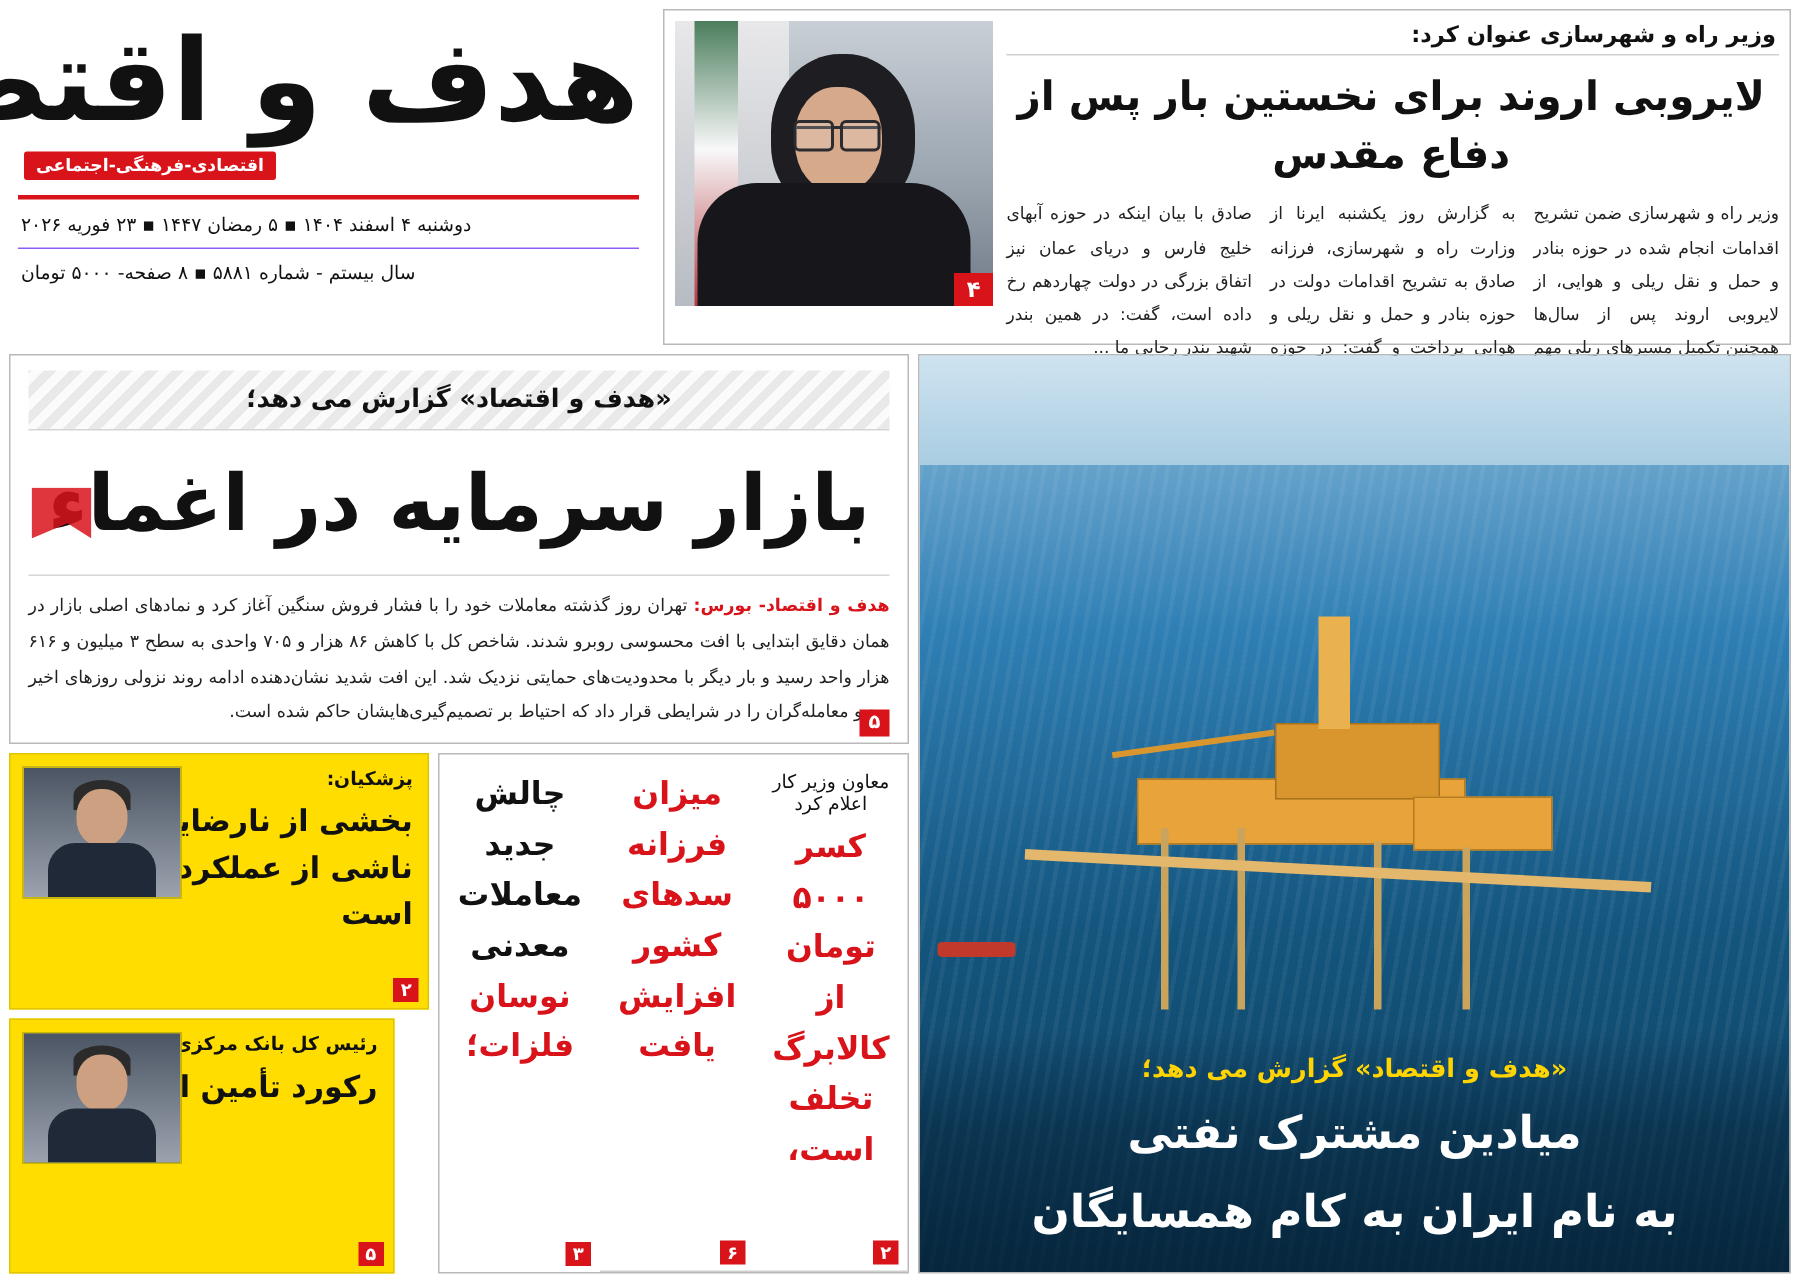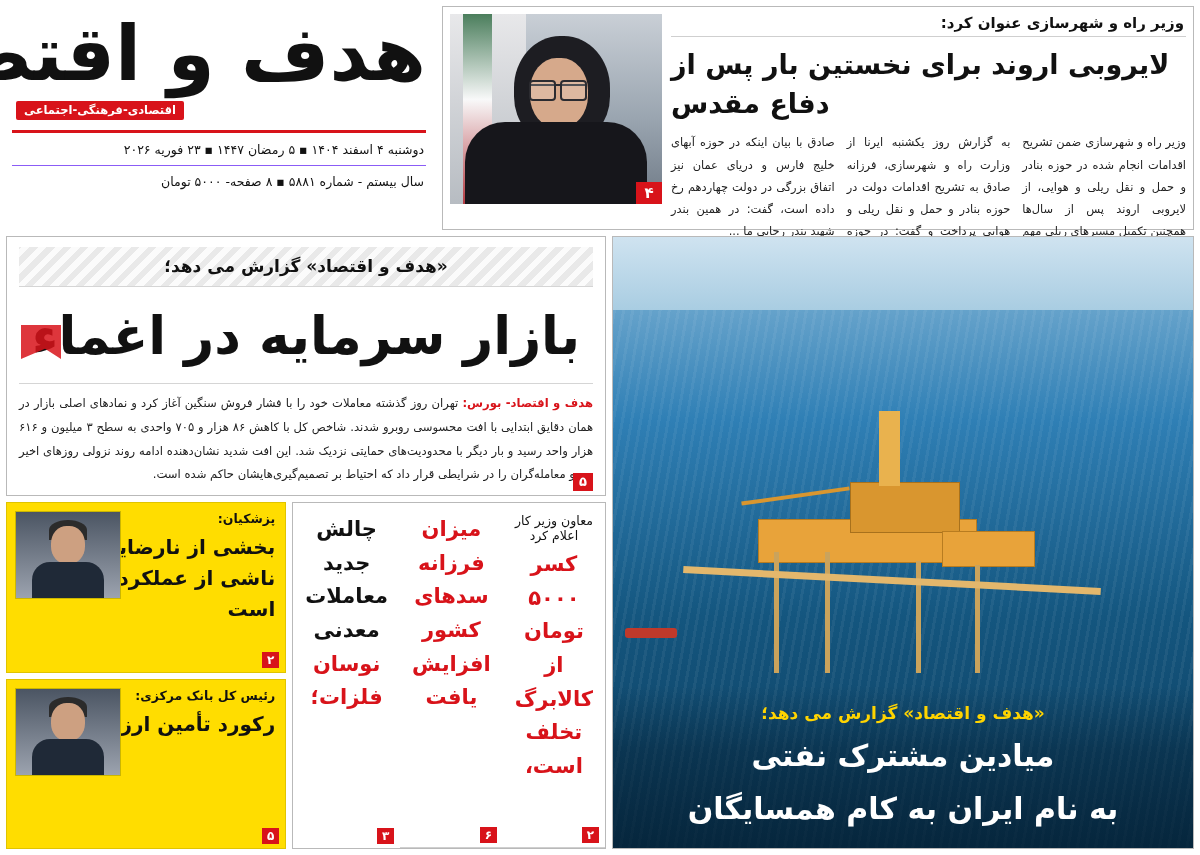--- a/index.html
+++ b/index.html
@@ -25,21 +25,21 @@
     letter-spacing:-2px;white-space:nowrap;
   }
   .mast-tags{
     margin-top:2px;text-align:left;padding-left:4px;
   }
   .mast-tags span{
     display:inline-block;background:#d8131a;color:#fff;font-size:11.5px;font-weight:bold;
     padding:2px 8px 3px 8px;border-radius:2px;
   }
   .mast-rule{height:3px;background:#d8131a;margin:10px 0 0 0;}
-  .mast-meta{font-size:12.5px;color:#111;line-height:1.9;padding:5px 2px 0 2px;text-align:right;}
+  .mast-meta{font-size:12.5px;color:#111;line-height:1.9;padding:5px 2px 0 2px;text-align:left;}
   .mast-meta2{border-top:1px solid #8b5cf6;margin-top:3px;padding-top:4px;}
 
   
   .topstory{
     flex:1;border:1px solid #b9b9b9;box-sizing:border-box;
     display:flex;flex-direction:row;padding:7px;gap:9px;position:relative;
   }
   .ts-photo{
     width:212px;min-width:212px;height:190px;position:relative;overflow:hidden;
     background:linear-gradient(160deg,#6d7d92 0%,#4c5a6c 45%,#2d3540 100%);
@@ -54,21 +54,21 @@
   .ts-photo .glass-l{left:50%;margin-left:-27px;}
   .ts-photo .glass-r{left:50%;margin-left:4px;}
   .ts-photo .body{position:absolute;left:50%;bottom:0;width:182px;height:82px;margin-left:-91px;border-radius:40px 40px 0 0;background:#16161b;}
   .ts-photo .badge{
     position:absolute;right:0;bottom:0;background:#d8131a;color:#fff;font-weight:bold;
     font-size:15px;width:26px;height:22px;display:flex;align-items:center;justify-content:center;
   }
   .ts-text{flex:1;display:flex;flex-direction:column;}
   .ts-kicker{font-size:15px;font-weight:bold;color:#111;padding:0 2px 4px 0;border-bottom:1px solid #cfcfcf;}
   .ts-title{
-    font-size:27px;font-weight:bold;color:#111;line-height:1.45;text-align:left;
+    font-size:27px;font-weight:bold;color:#111;line-height:1.45;text-align:center;
     padding:8px 2px 8px 0;
   }
   .ts-cols{display:flex;flex-direction:row;gap:12px;font-size:11.4px;line-height:1.95;color:#222;text-align:justify;}
   .ts-cols .col{flex:1;}
 
   
   .main{display:flex;flex-direction:row;gap:6px;margin-top:6px;height:613px;}
 
   
   .rightcol{width:600px;display:flex;flex-direction:column;gap:6px;}
@@ -84,21 +84,21 @@
 
   .midrow{display:flex;flex-direction:row;gap:6px;flex:1;}
   .headlines{flex:1;border:1px solid #b9b9b9;box-sizing:border-box;display:flex;flex-direction:row;}
   .hl{padding:10px 12px 8px 12px;border-bottom:1px solid #cfcfcf;position:relative;flex:1;}
   .hl:last-child{border-bottom:none;}
   .hl-kicker{font-size:12.5px;color:#111;text-align:center;padding-bottom:5px;}
   .hl-title{font-size:21px;font-weight:bold;color:#d8131a;text-align:center;line-height:1.6;}
   .hl-title.dark{color:#111;}
   .hl-num{position:absolute;right:6px;bottom:4px;background:#d8131a;color:#fff;font-weight:bold;font-size:12px;width:17px;height:16px;display:flex;align-items:center;justify-content:center;}
 
-  .sidecards{width:348px;display:flex;flex-direction:column;gap:6px;}
+  .sidecards{width:348px;display:flex;flex-direction:column;gap:6px;align-items:flex-end;}
   .ycard{background:#ffdd00;border:1px solid #e0c400;box-sizing:border-box;position:relative;display:flex;flex-direction:column;padding:8px 10px;flex:1;}
   .ycard .yk{font-size:12.5px;font-weight:bold;color:#111;text-align:right;}
   .ycard .yt{font-size:20px;font-weight:bold;color:#111;text-align:right;line-height:1.55;margin-top:6px;}
   .ycard .ph{position:absolute;left:8px;top:8px;width:104px;height:86px;background:#7a8594;overflow:hidden;border:1px solid #cbb600;}
   .ycard .ph.b{background:#6b7280;}
   .ph .bg{position:absolute;inset:0;background:linear-gradient(180deg,#4b5563,#9ca3af);}
   .ph .head{position:absolute;left:50%;top:14px;width:34px;height:38px;margin-left:-17px;border-radius:46%;background:#cda081;}
   .ph .hair{position:absolute;left:50%;top:8px;width:38px;height:20px;margin-left:-19px;border-radius:50% 50% 0 0;background:#2b2b2b;}
   .ph .torso{position:absolute;left:50%;bottom:0;width:72px;height:36px;margin-left:-36px;border-radius:18px 18px 0 0;background:#1f2937;}
   .ycard .ynum{position:absolute;right:6px;bottom:4px;background:#d8131a;color:#fff;font-weight:bold;font-size:12px;width:17px;height:16px;display:flex;align-items:center;justify-content:center;}

